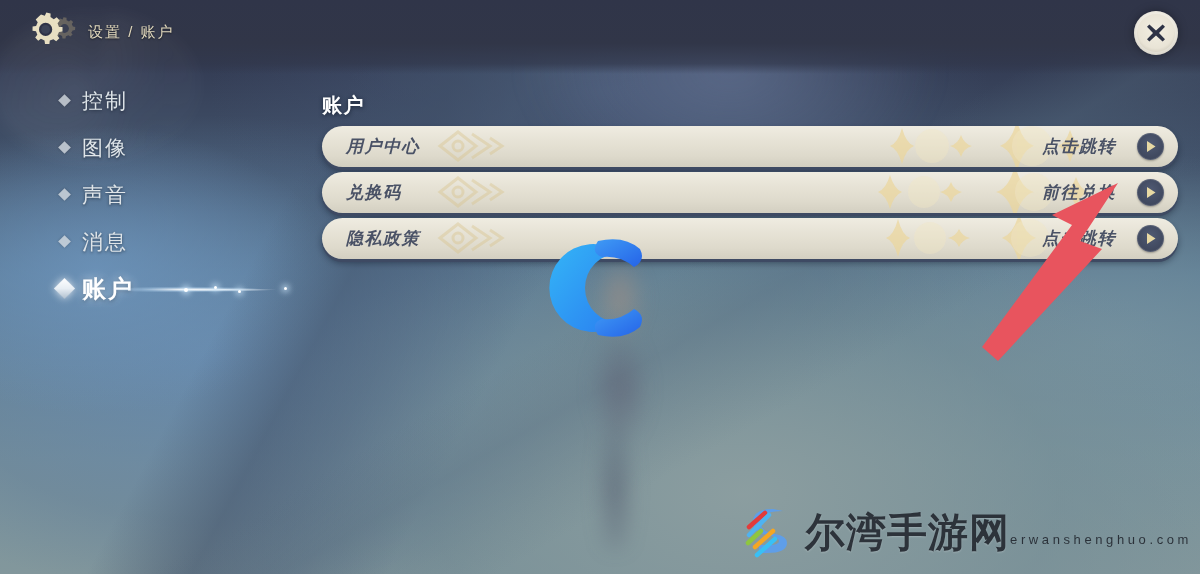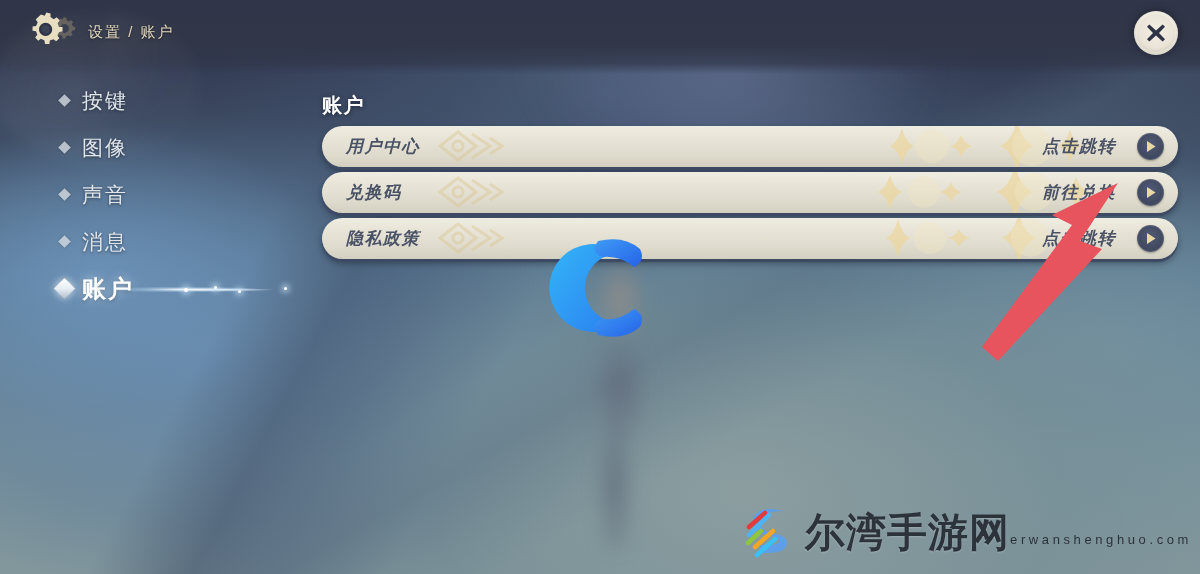--- a/index.html
+++ b/index.html
@@ -328,25 +328,25 @@
   <div class="breadcrumb">设置 / 账户</div>
 
   <div class="close-btn">
     <svg width="24" height="24" viewBox="0 0 24 24">
       <path d="M5.4 3.4L12 9.4l6.6-6 2.4 2.4-6 6.2 6 6.2-2.4 2.4-6.6-6-6.6 6L3 18.2l6-6.2-6-6.2z" fill="#2e3346"></path>
     </svg>
   </div>
 
   <div class="sidebar">
 
-
     <div class="side-item">
       <span class="side-diamond"></span>
-      <span class="side-label">按键</span>
-    </div>
+      <span class="side-label">控制</span>
+    </div>
+
 
     <div class="side-item">
       <span class="side-diamond"></span>
       <span class="side-label">图像</span>
     </div>
 
     <div class="side-item">
       <span class="side-diamond"></span>
       <span class="side-label">声音</span>
     </div>

